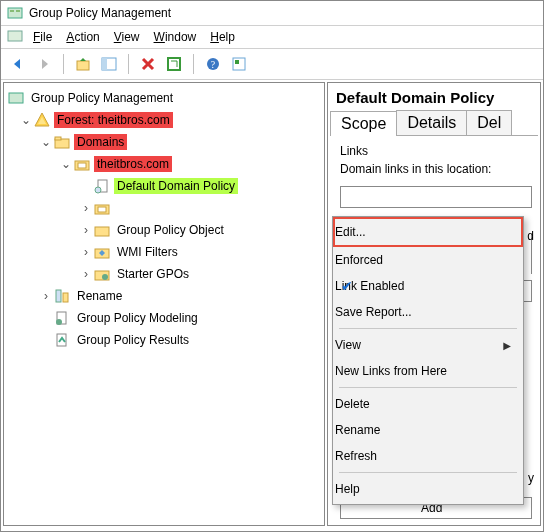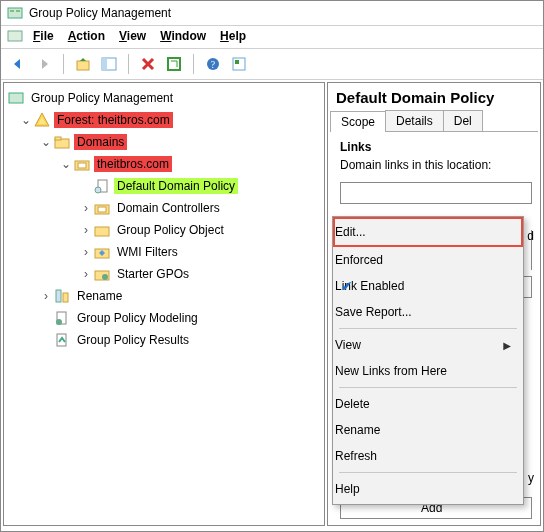--- a/index.html
+++ b/index.html
@@ -20,24 +20,23 @@
     align-items: center;
     padding: 4px 6px;
     background: #fff;
     border-bottom: 1px solid #d0d0d0;
   }
   .titlebar .icon { margin-right: 6px; }
   .title-text { font-size: 12px; }
   
   .menubar {
     display: flex;
-    align-items: center;
+    align-items: flex-end;
     padding: 2px 10px 4px 6px;
     border-bottom: 1px solid #d0d0d0;
-    font-weight: bold;
   }
   .menubar .icon { margin-right: 10px; }
   .menubar-item { margin-right: 14px; cursor: default; }
   .underline { text-decoration: underline; }
   
   .toolbar {
     display: flex;
     align-items: center;
     padding: 4px 6px;
     border-bottom: 1px solid #d0d0d0;
@@ -105,29 +104,29 @@
     display: flex;
     border-bottom: 1px solid #aaa;
     margin: 0 2px;
   }
   .tab {
     padding: 3px 10px;
     border: 1px solid #aaa;
     border-bottom: none;
     background: #f4f4f4;
     margin-right: -1px;
-    font-size: 12px;
+    font-size: 16px;
   }
   .tab.active {
     background: #fff;
     position: relative;
     top: 1px;
   }
   .links-header {
-    font-weight: bold;
+    font-weight: normal;
     padding: 8px 8px 2px 12px;
   }
   .links-desc {
     padding: 2px 8px 6px 12px;
   }
   .grid-hdr {
     margin: 4px 8px 0 12px;
     border: 1px solid #888;
     height: 22px;
     background: #fff;
@@ -298,21 +297,20 @@
         </svg>
       <span class="tree-label hl-green">Default Domain Policy</span>
     </div>
 
     <div class="tree-row indent4">
       <span class="expander">›</span>
       <svg class="icon tree-icon" viewBox="0 0 16 16">
           <rect x="1" y="5" width="14" height="9" fill="#ffe08a" stroke="#caa23e"></rect>
           <rect x="4" y="7" width="8" height="5" fill="#fff" stroke="#caa23e"></rect>
         </svg>
-      <span class="tree-label">Domain Controllers</span>
     </div>
 
     <div class="tree-row indent4">
       <span class="expander">›</span>
       <svg class="icon tree-icon" viewBox="0 0 16 16">
           <rect x="1" y="5" width="14" height="9" fill="#ffe08a" stroke="#caa23e"></rect>
         </svg>
       <span class="tree-label">Group Policy Object</span>
     </div>
 

